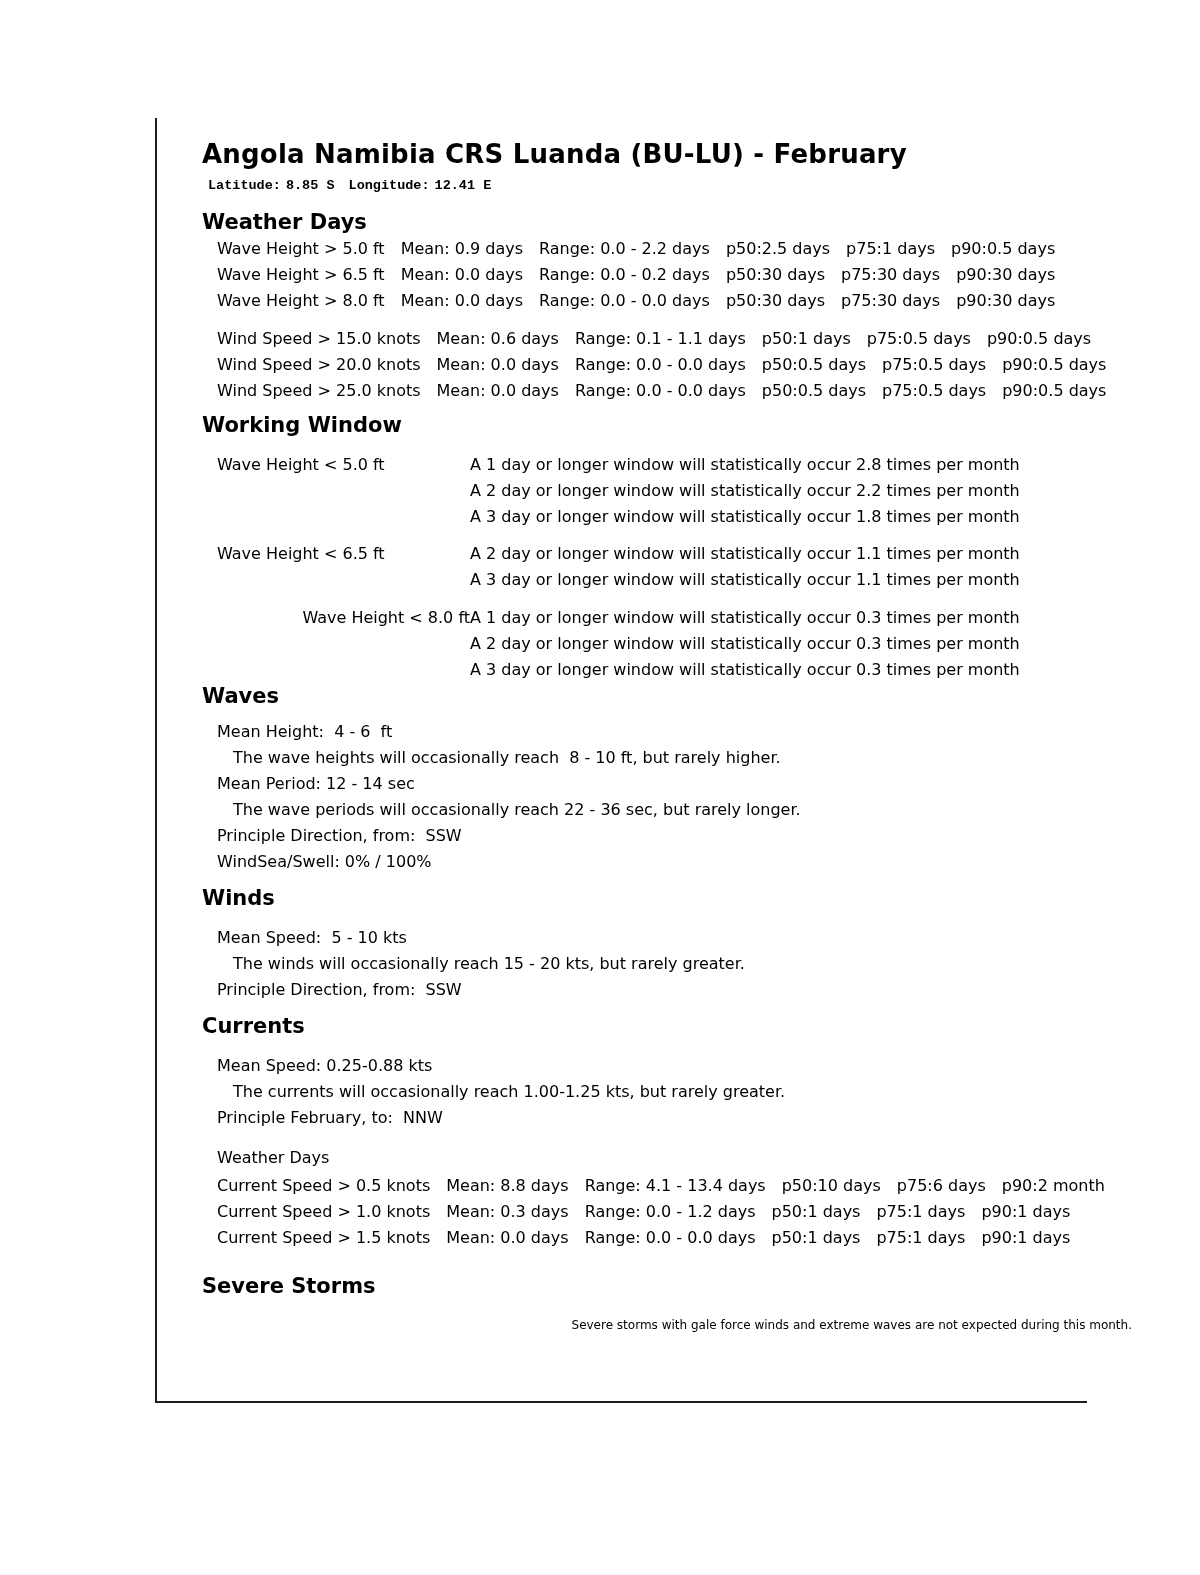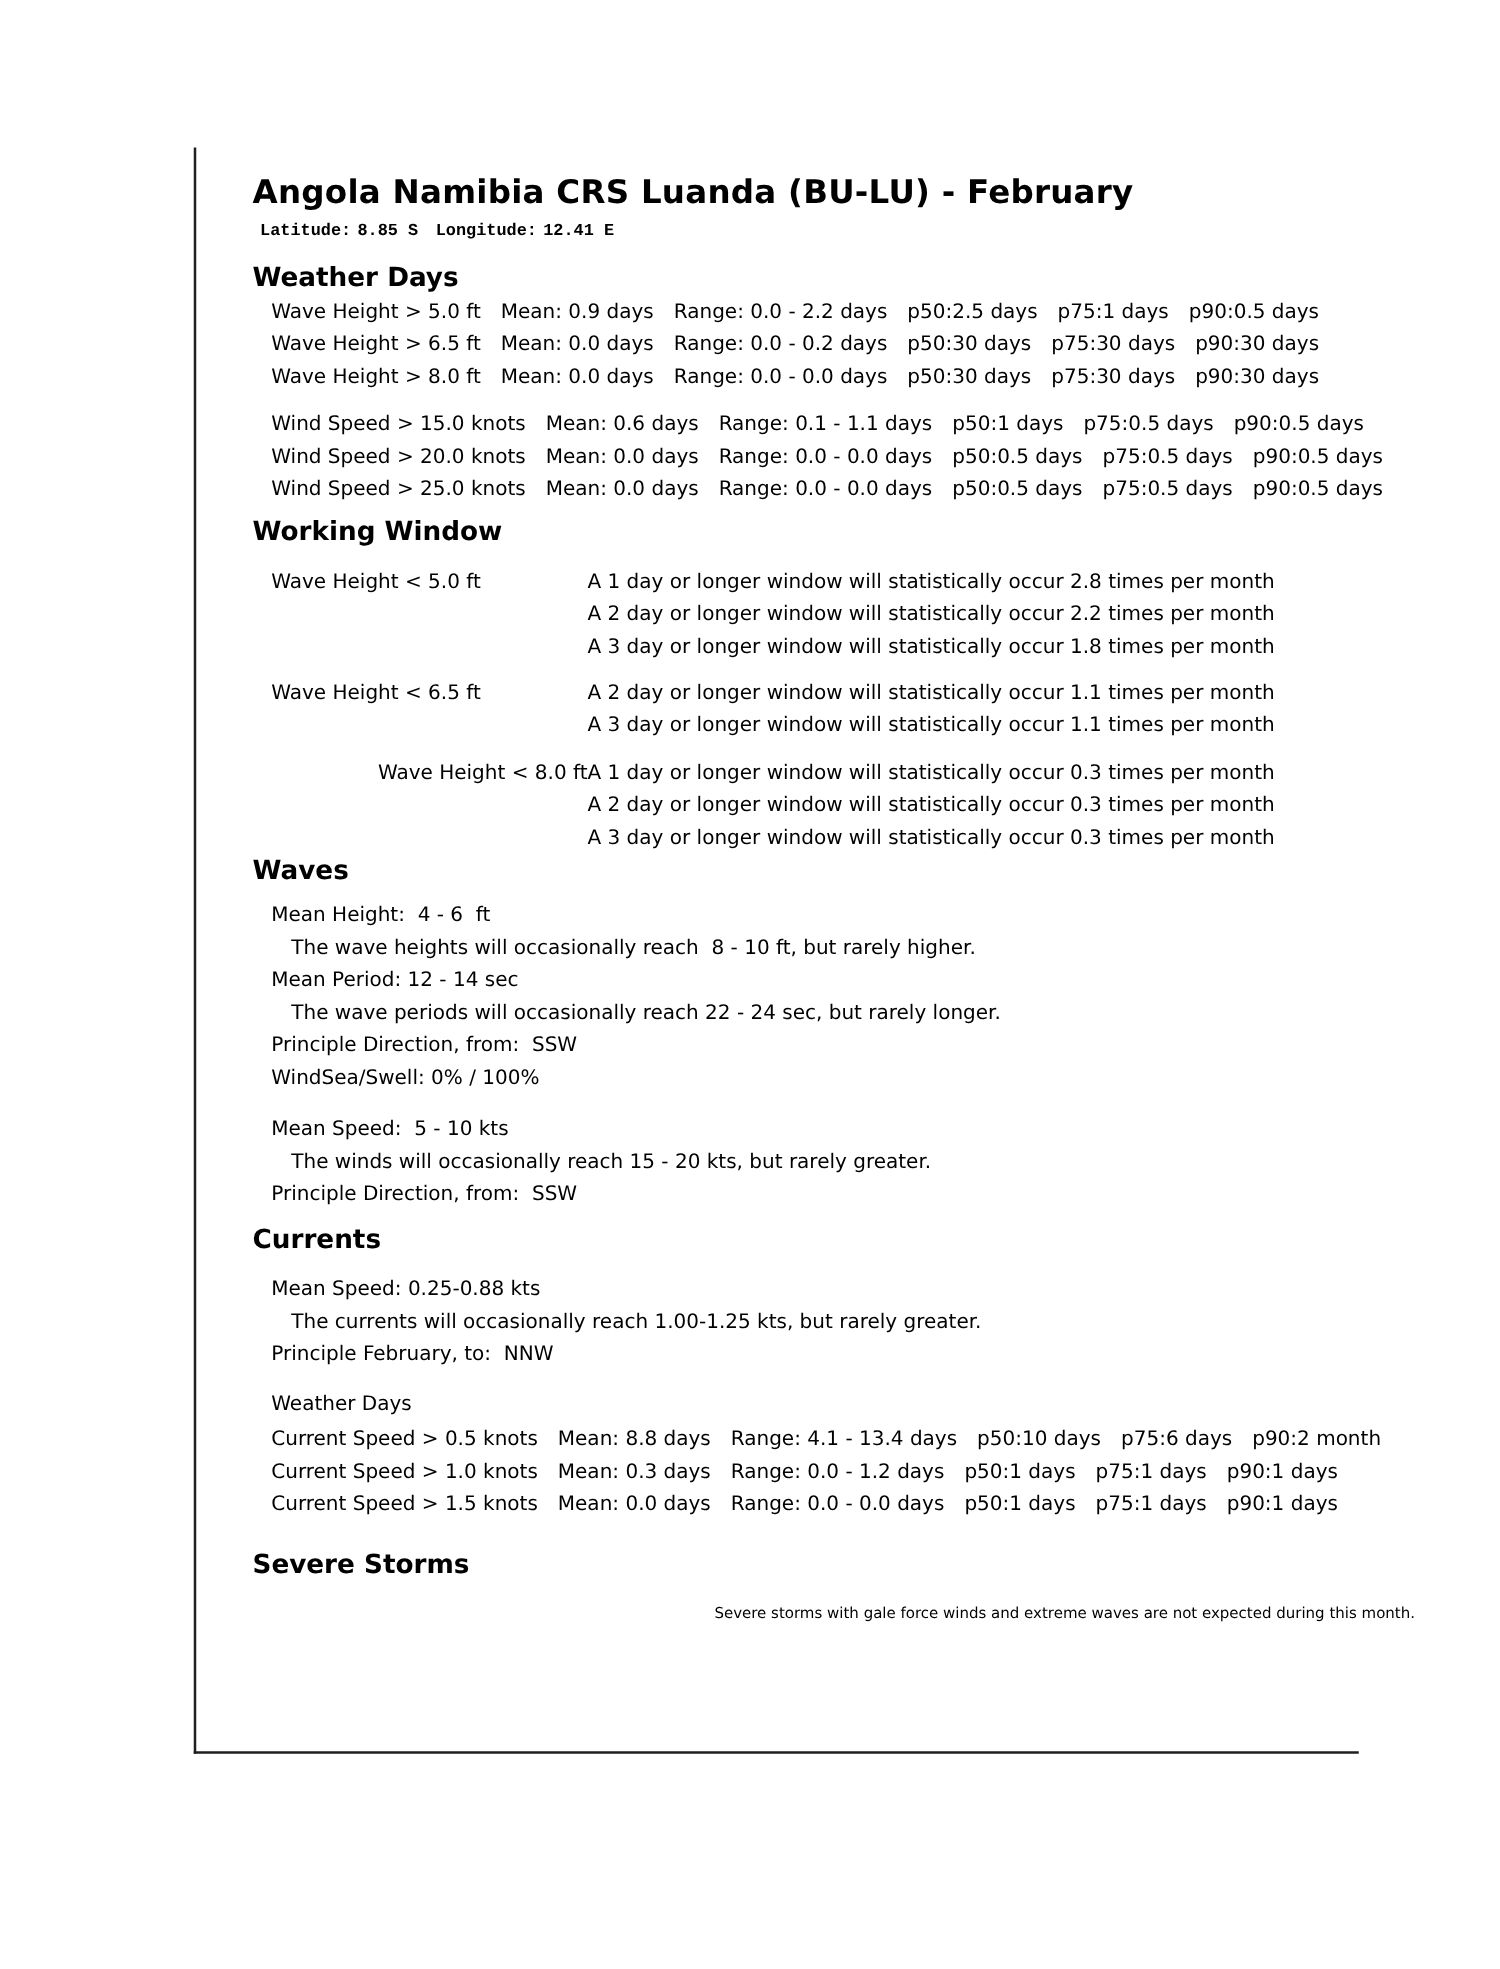--- a/index.html
+++ b/index.html
@@ -176,25 +176,26 @@
       <div>A 3 day or longer window will statistically occur 0.3 times per month</div>
     </div>
   </div>
 
   <h2 class="section" id="h-waves">Waves</h2>
 
   <div class="body-lines">
     <div class="body-line pre">Mean Height:  4 - 6  ft</div>
     <div class="body-line pre indent">The wave heights will occasionally reach  8 - 10 ft, but rarely higher.</div>
     <div class="body-line pre">Mean Period: 12 - 14 sec</div>
-    <div class="body-line pre indent">The wave periods will occasionally reach 22 - 24 sec, but rarely longer.</div>
+    <div class="body-line pre indent">The wave periods will occasionally reach 22 - 36 sec, but rarely longer.</div>
     <div class="body-line pre">Principle Direction, from:  SSW</div>
     <div class="body-line pre">WindSea/Swell: 0% / 100%</div>
   </div>
 
+  <h2 class="section" id="h-winds">Winds</h2>
 
   <div class="body-lines winds-lines">
     <div class="body-line pre">Mean Speed:  5 - 10 kts</div>
     <div class="body-line pre indent">The winds will occasionally reach 15 - 20 kts, but rarely greater.</div>
     <div class="body-line pre">Principle Direction, from:  SSW</div>
   </div>
 
   <h2 class="section" id="h-currents">Currents</h2>
 
   <div class="body-lines currents-lines">

